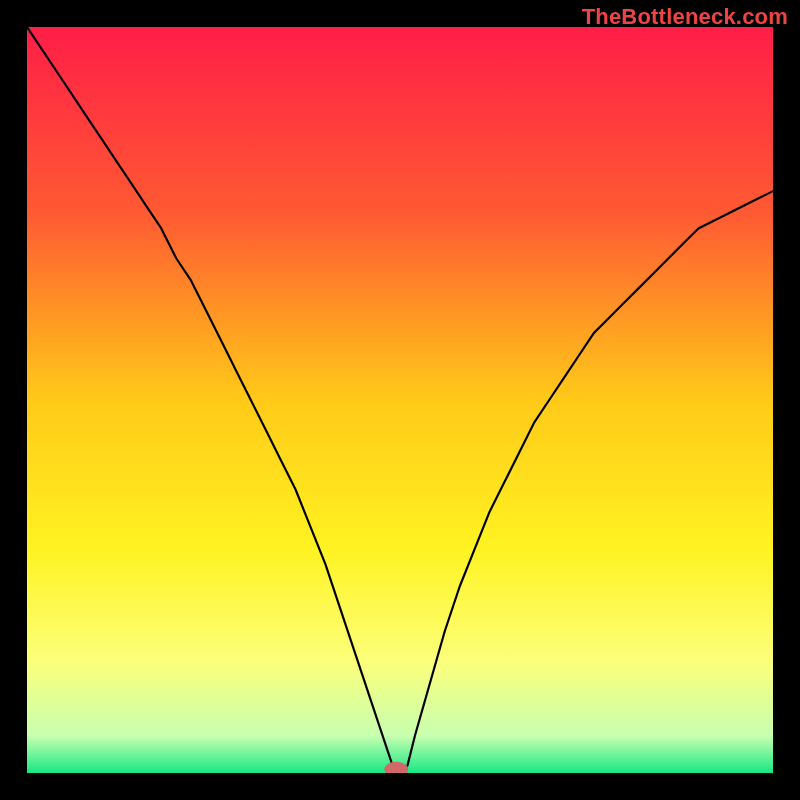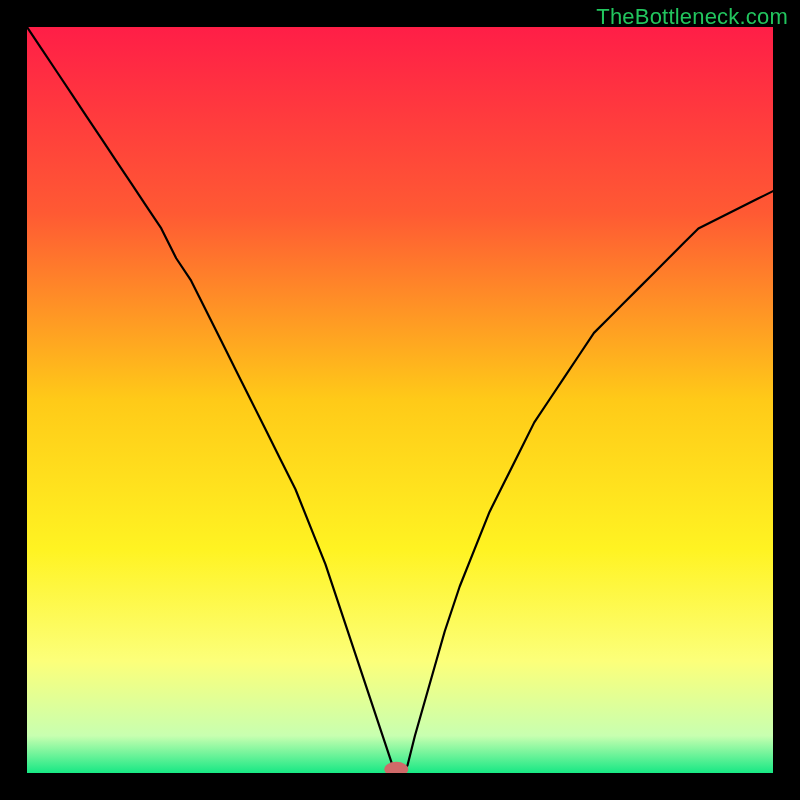--- a/index.html
+++ b/index.html
@@ -14,23 +14,23 @@
   .outer {
     position: relative;
     width: 800px;
     height: 800px;
     background: #000;
   }
   .watermark {
     position: absolute;
     top: 4px;
     right: 12px;
-    color: #22c55e;
+    color: #ef4444;
     font-size: 22px;
-    font-weight: 400;
+    font-weight: 700;
     letter-spacing: 0.2px;
   }
   .plot-wrap {
     position: absolute;
     left: 27px;
     top: 27px;
     width: 746px;
     height: 746px;
   }
   svg {

